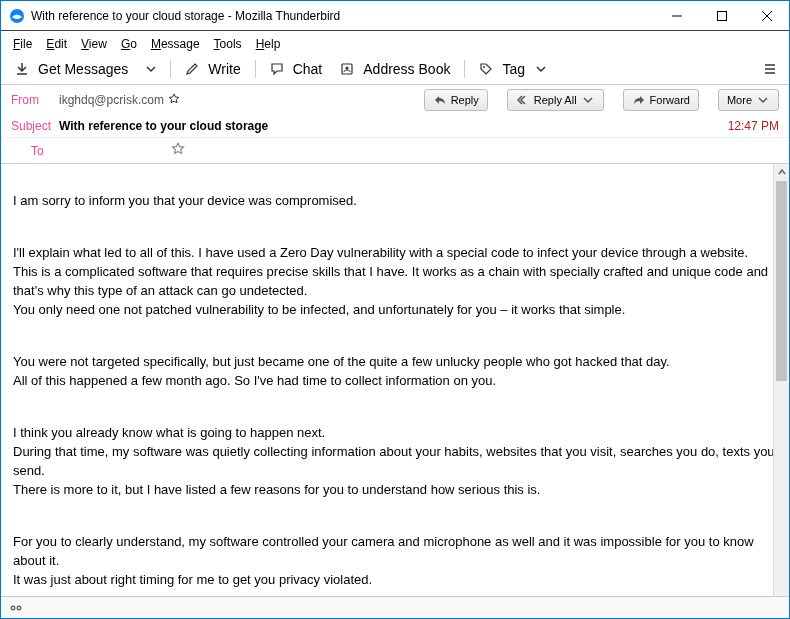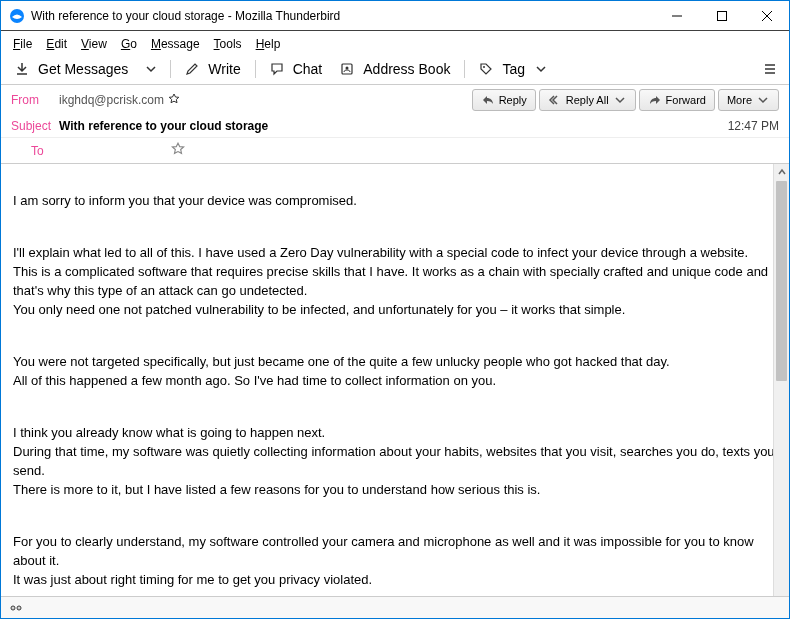--- a/index.html
+++ b/index.html
@@ -20,24 +20,24 @@
 .tb-btn { height: 24px; padding: 0 8px; display: flex; align-items: center; gap: 9px; font-size: 14px; border-radius: 2px; cursor: pointer; }
 .tb-btn.icon-only { padding: 0 6px; }
 .tb-sep { width: 1px; height: 18px; background: #ccc; margin: 0 4px; }
 .hamburger { margin-left: auto; }
 
 .header-area { border-bottom: 1px solid #ccc; }
 .header-row { display: flex; align-items: center; padding: 4px 10px; font-size: 12px; min-height: 22px; }
 .header-row .label { color: #ec4899; width: 48px; }
 .from-val { color: #555; }
 .star { margin-left: 4px; cursor: pointer; }
-.actions { margin-left: auto; display: flex; gap: 3px; align-items: flex-end; }
+.actions { margin-left: auto; display: flex; gap: 19px; align-items: flex-end; }
 .act-btn { height: 22px; padding: 0 8px; background: linear-gradient(#f8f8f8, #e8e8e8); border: 1px solid #bbb; border-radius: 3px; display: flex; align-items: center; gap: 4px; font-size: 11px; cursor: pointer; }
 .subject-val { font-weight: bold; color: #000; }
-.time { margin-left: auto; color: #404040; }
+.time { margin-left: auto; color: #b91c1c; }
 .to-row .label { margin-left: 0; }
 .to-row { border-top: 1px solid #eee; gap: 12px; }
 
 .body-container { position: relative; height: 472px; }
 .email-body { padding: 8px 12px; font-size: 13px; line-height: 1.48; color: #000; overflow-y: scroll; height: 100%; }
 .email-body p { margin-bottom: 13px; }
 
 .scrollbar-track { position: absolute; right: 0; top: 0; width: 16px; height: 100%; background: #f0f0f0; border-left: 1px solid #ddd; }
 .scroll-arrow { height: 16px; display: flex; align-items: center; justify-content: center; cursor: pointer; }
 .scroll-thumb { position: absolute; left: 2px; right: 2px; top: 17px; height: 200px; background: #c2c2c2; border-radius: 1px; cursor: pointer; }

